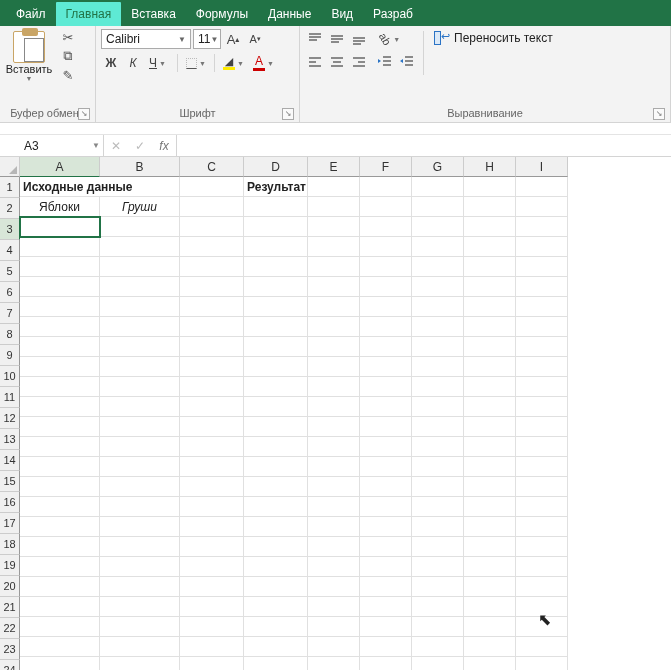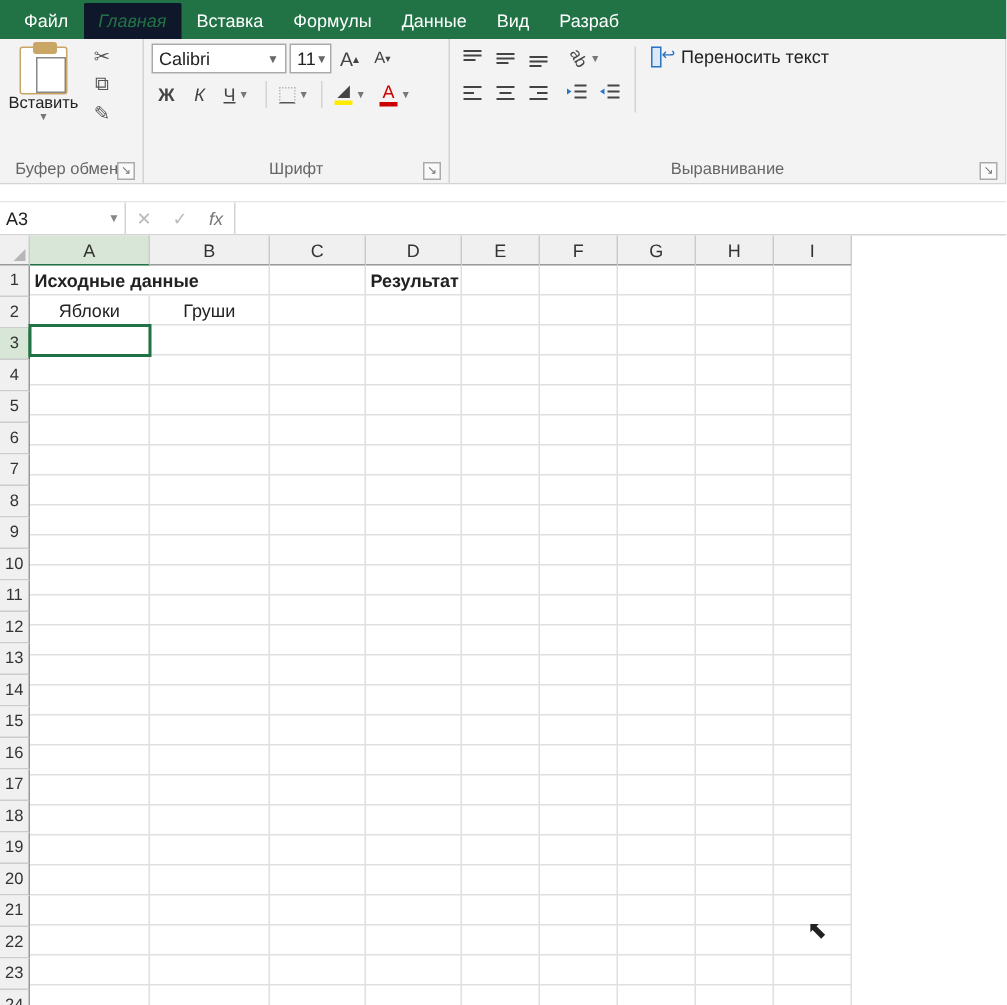--- a/index.html
+++ b/index.html
@@ -1,21 +1,21 @@
 <!DOCTYPE html>
 <html><head>
 <meta charset="utf-8">
 <style>
   * { box-sizing: border-box; margin: 0; padding: 0; font-family: "Segoe UI", Arial, sans-serif; }
   body { width: 671px; height: 670px; overflow: hidden; background: #fff; font-size: 12px; color: #222; }
 
   
   .ribbon-tabs { background: #217346; height: 26px; display: flex; align-items: flex-end; padding-left: 6px; }
   .ribbon-tab { color: #fff; padding: 5px 10px 5px; font-size: 12px; cursor: pointer; }
-  .ribbon-tab.selected { background: #0f172a; color: #217346; border-top-left-radius:1px; border-top-right-radius:1px;font-style:italic; }
+  .ribbon-tab.selected { background: #5eead4; color: #217346; border-top-left-radius:1px; border-top-right-radius:1px; }
 
   
   .ribbon { background: #f3f3f3; border-bottom: 1px solid #d4d4d4; height: 97px; display: flex; }
   .group { border-right: 1px solid #d4d4d4; display: flex; flex-direction: column; justify-content: space-between; padding: 3px 5px 1px; }
   .group-inner { display: flex; align-items: flex-start; gap: 4px; }
   .group-label { text-align: center; font-size: 11px; color: #666; padding: 2px 0; position: relative; }
   .group-label .launcher { position: absolute; right: 0; bottom: 1px; width: 12px; height: 12px; border: 1px solid #aaa; font-size: 8px; line-height: 10px; color: #777; background: #fafafa; }
 
   
   .paste-btn { width: 48px; text-align: center; }
@@ -45,21 +45,21 @@
   .wrap-row { display: flex; align-items: center; gap: 4px; padding: 2px 4px; }
   .wrap-row .ico { width: 16px; height: 14px; position: relative; }
   .wrap-ico::before { content: ""; position: absolute; top: 0; left: 0; width: 5px; height: 12px; border: 1px solid #2a73c5; background: #dbe9f7; }
   .wrap-ico::after { content: "↩"; position: absolute; left: 7px; top: -1px; font-size: 11px; color: #2a73c5; }
   .merge-ico { border: 1px solid #2a73c5; width: 16px; height: 12px; position: relative; }
   .merge-ico::before { content: ""; position: absolute; left: 3px; right: 3px; top: 3px; height: 2px; background: #2a73c5; }
   .merge-ico::after { content: ""; position: absolute; left: 3px; right: 3px; bottom: 3px; height: 2px; background: #2a73c5; }
 
   
   .bar-row { height: 22px; border-bottom: 1px solid #d4d4d4; display: flex; align-items: stretch; background: #fff; }
-  .name-box { width: 84px; border-right: 1px solid #d4d4d4; display: flex; align-items: center; padding: 0 4px; position: relative; }
+  .name-box { width: 84px; border-right: 1px solid #d4d4d4; display: flex; align-items: center; padding: 0 4px; position: relative; margin-left: 20px; }
   .name-box .arrow { position: absolute; right: 3px; font-size: 8px; color: #888; }
   .fx-controls { display: flex; align-items: center; border-right: 1px solid #d4d4d4; }
   .fx-btn { width: 24px; text-align: center; color: #bbb; font-size: 12px; }
   .fx-btn.fx { color: #777; font-style: italic; }
   .formula-input { flex: 1; padding: 0 4px; font-size: 12px; }
 
   .spacer-bar { height: 12px; border-bottom: 1px solid #e4e4e4; background: #fff; }
   .corner { width: 20px; height: 20px; border-right: 1px solid #ccc; border-bottom: 1px solid #999; background: #f0f0f0; position: relative; }
   .corner::after { content: ""; position: absolute; right: 2px; bottom: 2px; border-left: 8px solid transparent; border-bottom: 8px solid #b7b7b7; }
   .col-headers { display: flex; }
@@ -307,21 +307,21 @@
           <div class="cell" style="width: 64px;"></div>
           <div class="cell bold" style="width: 64px;">Результат</div>
           <div class="cell" style="width: 52px;"></div>
           <div class="cell" style="width: 52px;"></div>
           <div class="cell" style="width: 52px;"></div>
           <div class="cell" style="width: 52px;"></div>
           <div class="cell" style="width: 52px;"></div>
         </div>
         <div class="grid-row">
           <div class="cell" style="width: 80px;">Яблоки</div>
-          <div class="cell" style="width: 80px;">Груши</div>
+          <div class="cell" style="width: 80px; font-style: italic;">Груши</div>
           <div class="cell" style="width: 64px;"></div>
           <div class="cell" style="width: 64px;"></div>
           <div class="cell" style="width: 52px;"></div>
           <div class="cell" style="width: 52px;"></div>
           <div class="cell" style="width: 52px;"></div>
           <div class="cell" style="width: 52px;"></div>
           <div class="cell" style="width: 52px;"></div>
         </div>
         <div class="grid-row">
           <div class="cell active" style="width: 80px;"></div>

